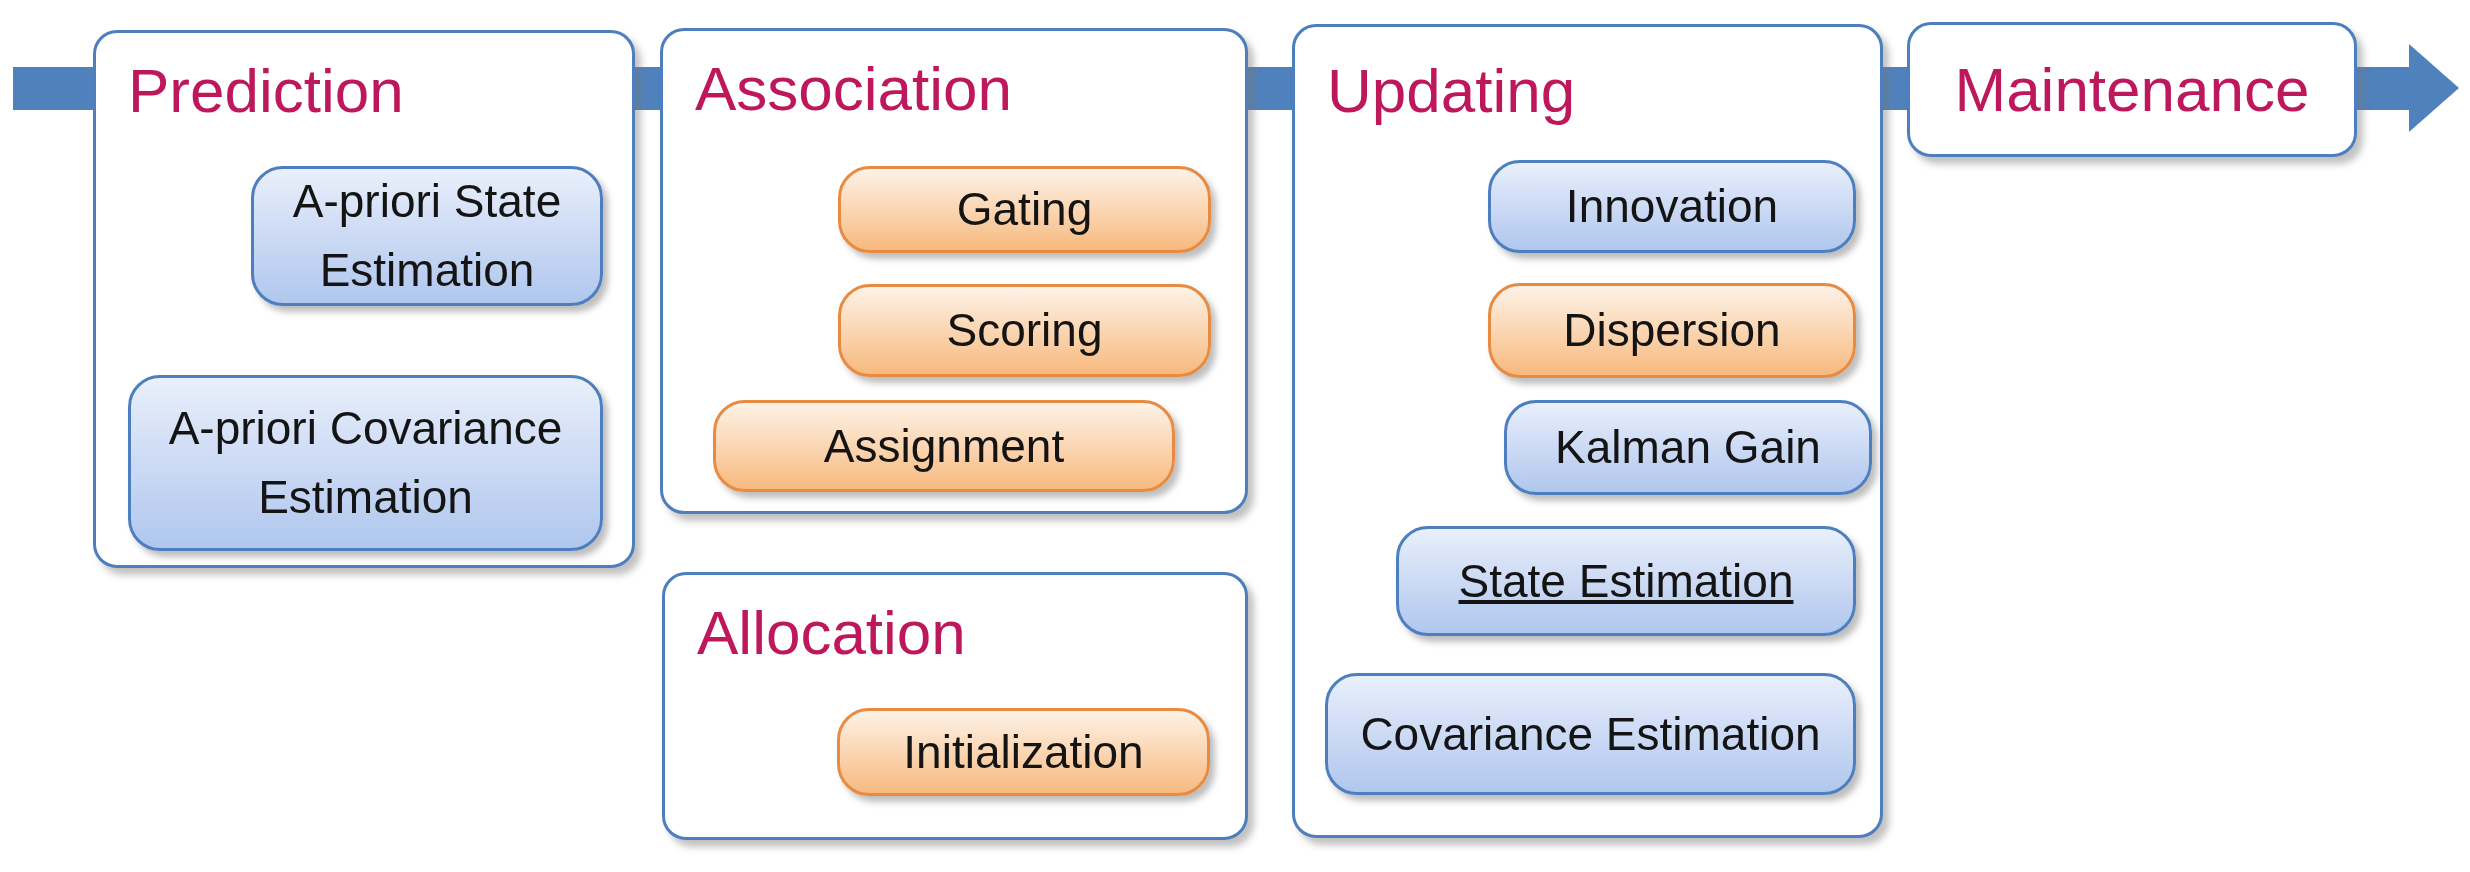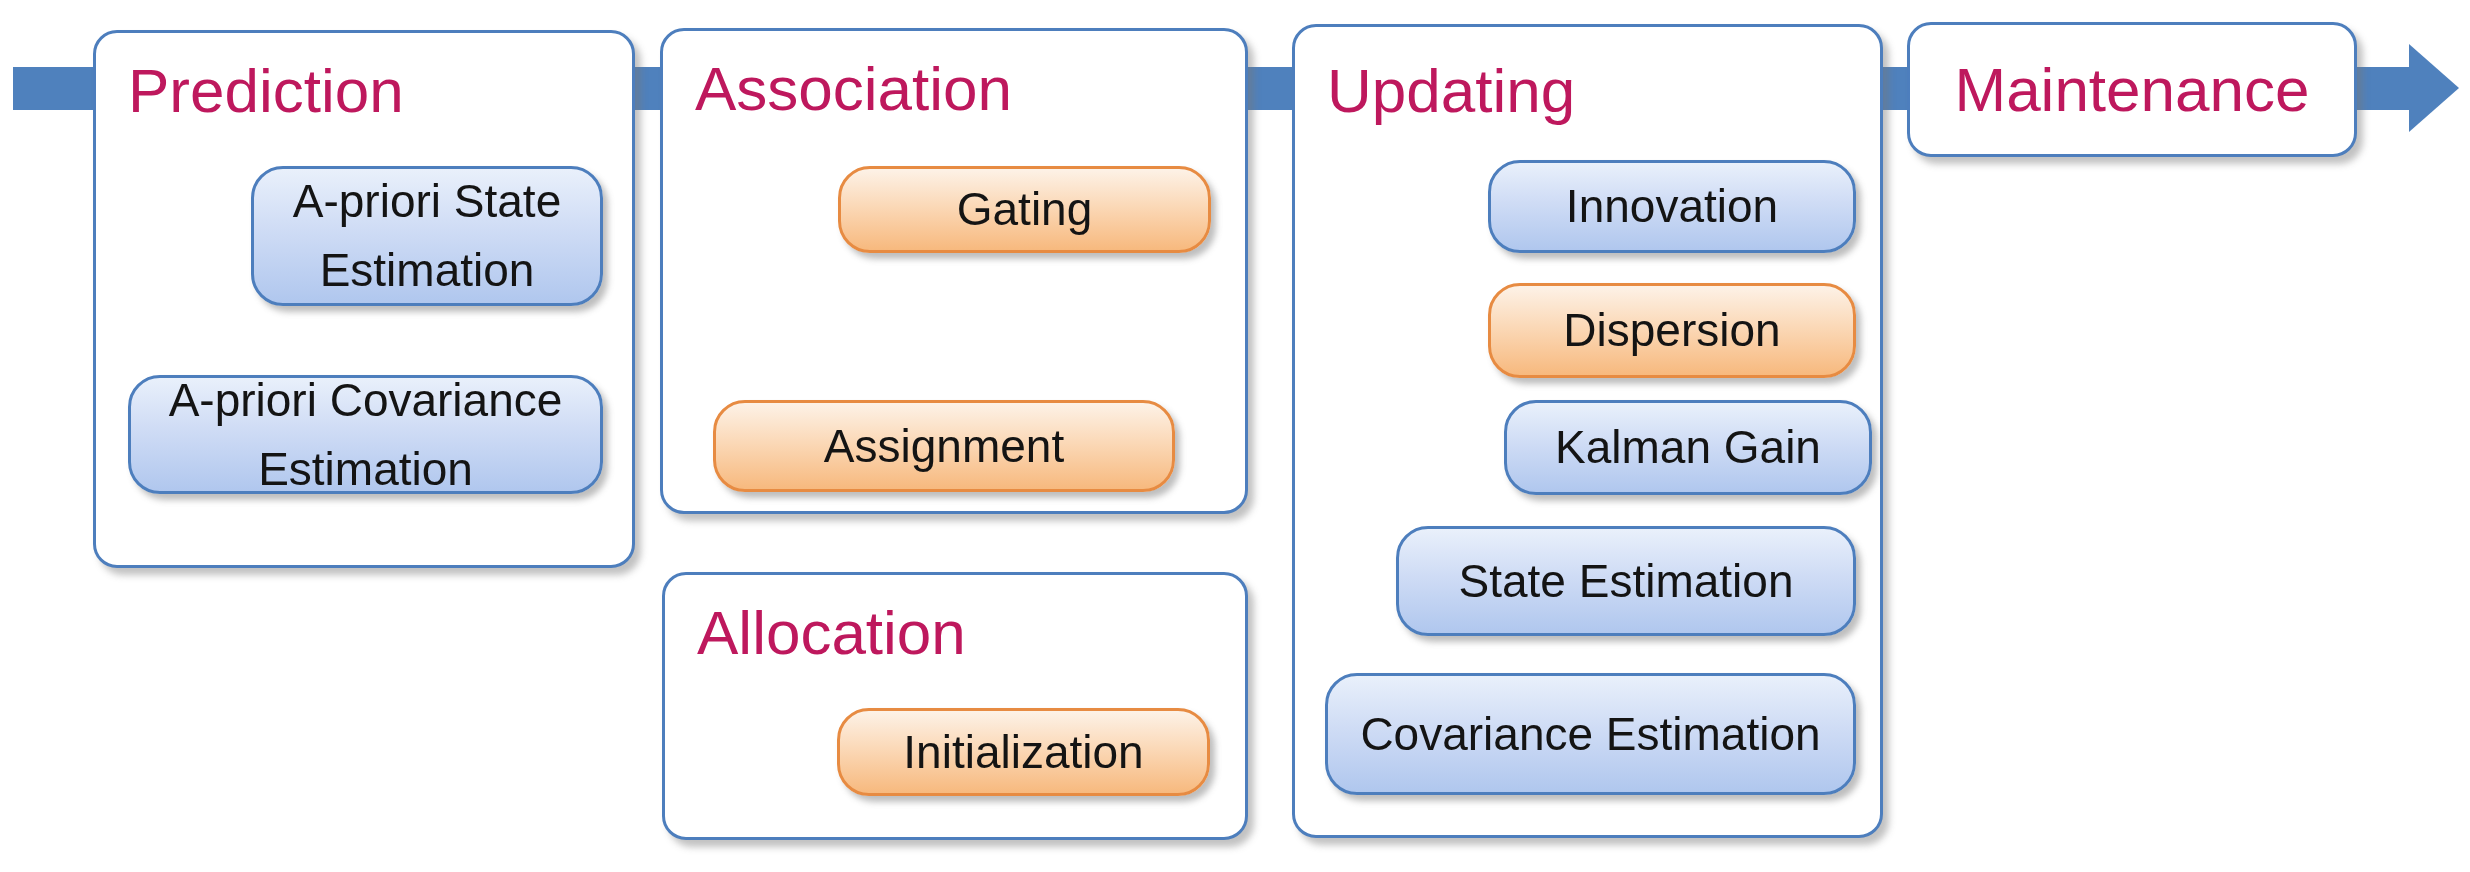--- a/index.html
+++ b/index.html
@@ -76,32 +76,32 @@
   }
   .task.orange{
     background:linear-gradient(180deg,
       var(--orange-box-fill-top,#fdf2e7) 0%,
       #fbd9b8 45%,
       var(--orange-box-fill-bottom,#f7b97e) 100%);
     border:3px solid var(--orange-box-border,#e78b42);
   }
   
   .b-pr-state      { left:155px; top:133px; width:352px; height:140px; }
-  .b-pr-covariance { left:32px;  top:342px; width:475px; height:119px; }
+  .b-pr-covariance { left:32px;  top:342px; width:475px; height:176px; }
   
   .b-as-gating    { left:175px; top:135px; width:373px; height:87px; }
   .b-as-scoring   { left:175px; top:253px; width:373px; height:93px; }
   .b-as-assignment{ left:50px;  top:369px; width:462px; height:92px; }
   
   .b-al-init { left:172px; top:133px; width:373px; height:88px; }
   
   .b-up-innovation { left:193px; top:133px; width:368px; height:93px; }
   .b-up-dispersion { left:193px; top:256px; width:368px; height:95px; }
   .b-up-kalman     { left:193px; top:373px; width:368px; height:95px;margin-left:16px; }
-  .b-up-stateest   { left:101px; top:499px; width:460px; height:110px; }
+  .b-up-stateest   { left:101px; top:499px; width:460px; height:110px;text-decoration:underline; }
   .b-up-covest     { left:30px;  top:646px; width:531px; height:122px; }
 </style>
 </head>
 <body>
 
 <div class="arrow-seg seg-tail"></div>
 <div class="arrow-seg seg-c1"></div>
 <div class="arrow-seg seg-c2"></div>
 <div class="arrow-seg seg-c3"></div>
 <div class="arrow-seg seg-end"></div>
@@ -109,20 +109,21 @@
 
 <div class="stage stage-prediction">
   <div class="stage-title">Prediction</div>
   <div class="task blue b-pr-state">A-priori State Estimation</div>
   <div class="task blue b-pr-covariance">A-priori Covariance Estimation</div>
 </div>
 
 <div class="stage stage-association">
   <div class="stage-title">Association</div>
   <div class="task orange b-as-gating">Gating</div>
+  <div class="task orange b-as-scoring">Scoring</div>
   <div class="task orange b-as-assignment">Assignment</div>
 </div>
 
 <div class="stage stage-allocation">
   <div class="stage-title">Allocation</div>
   <div class="task orange b-al-init">Initialization</div>
 </div>
 
 <div class="stage stage-updating">
   <div class="stage-title">Updating</div>

